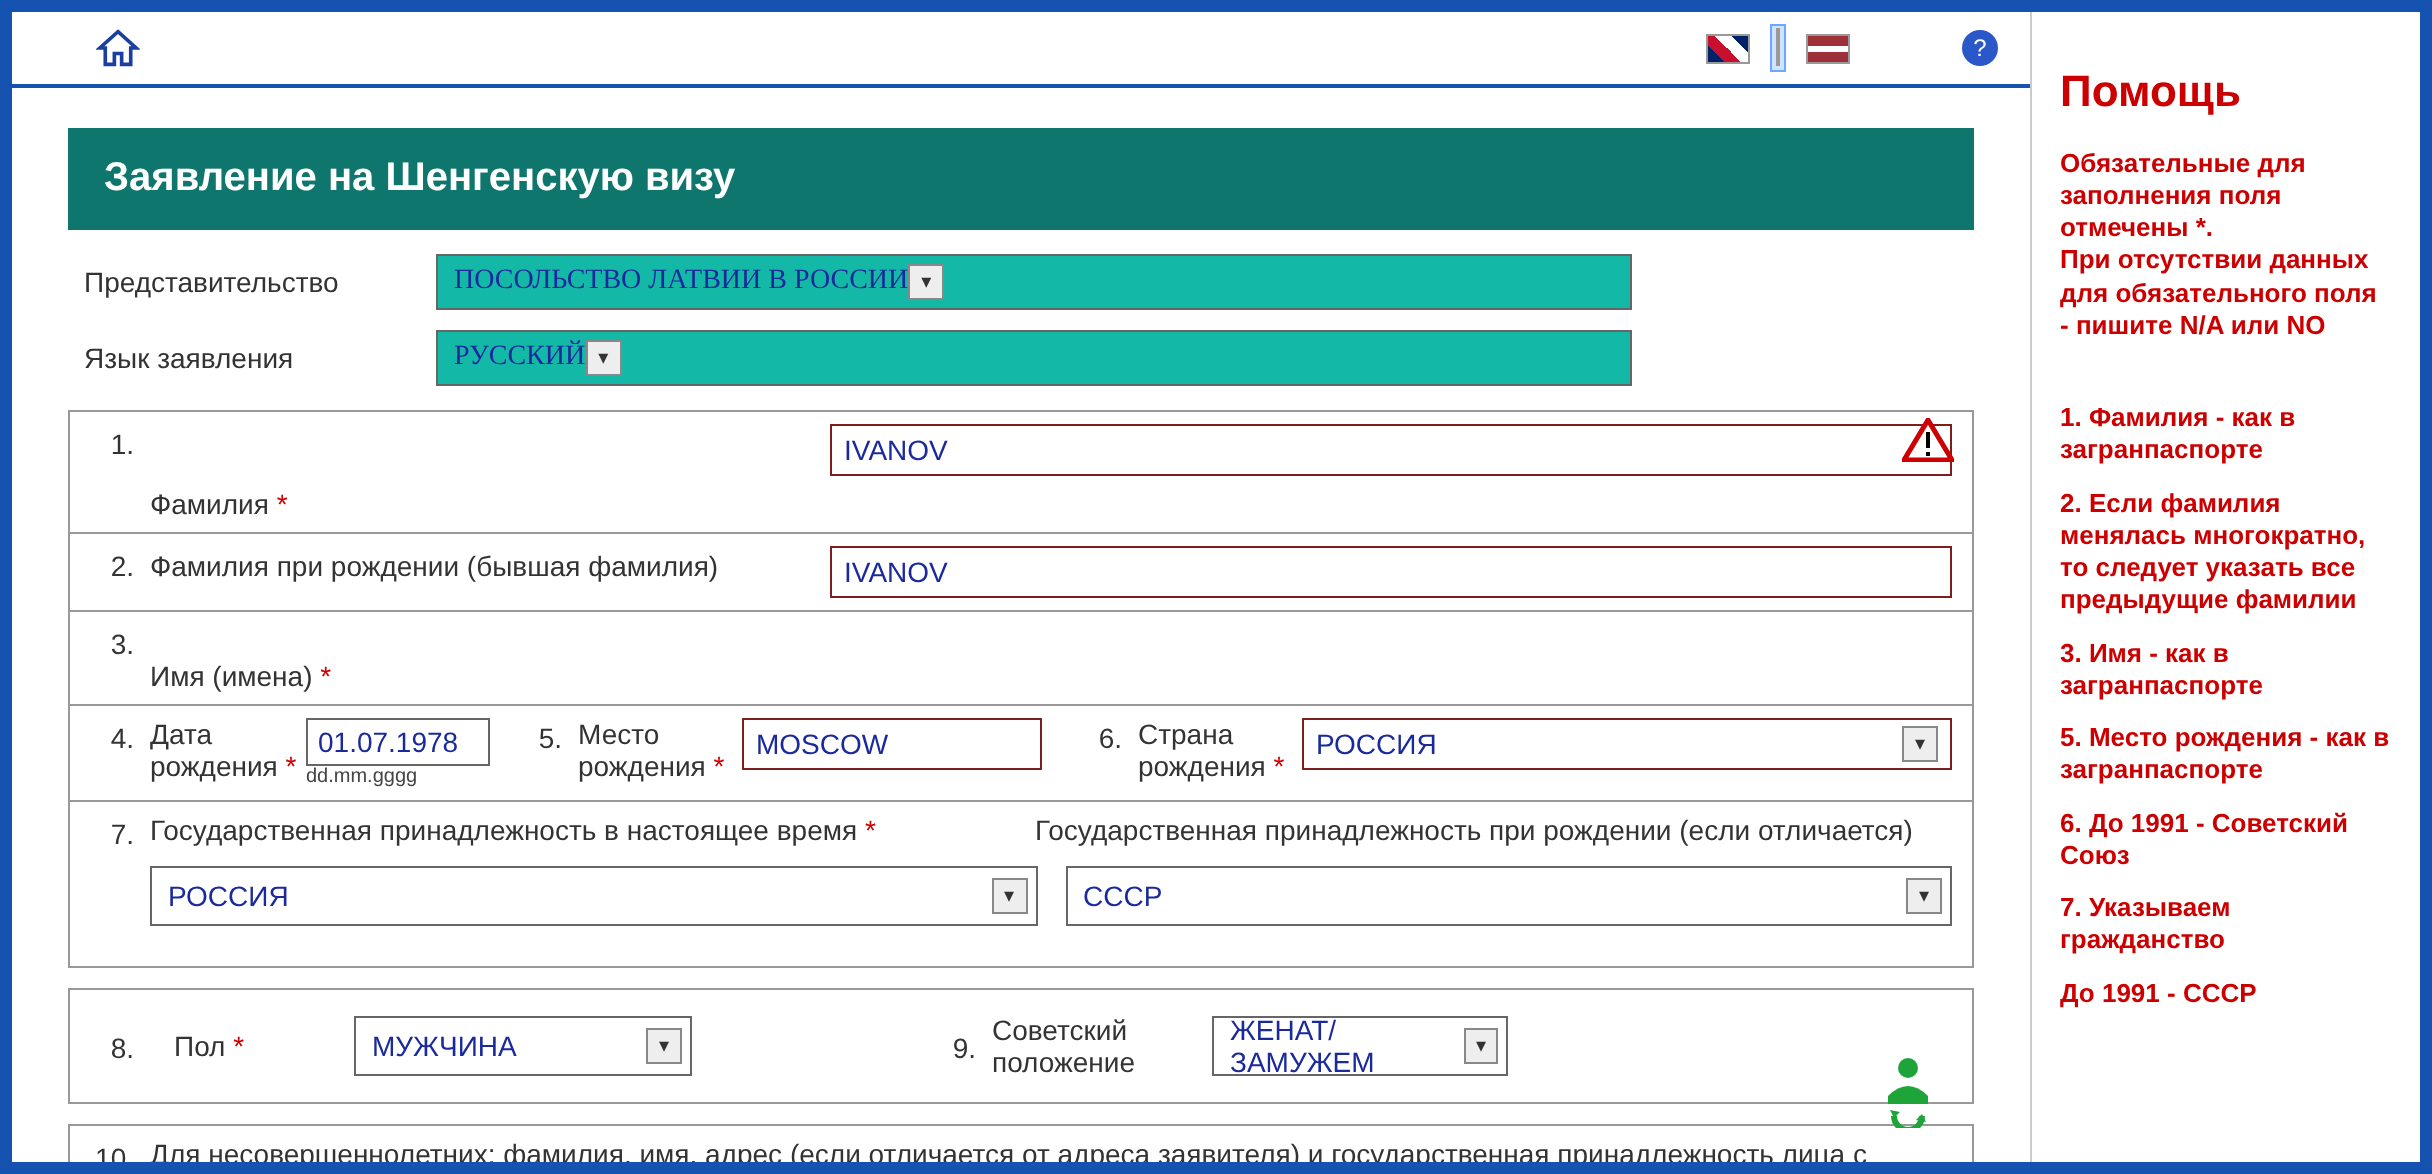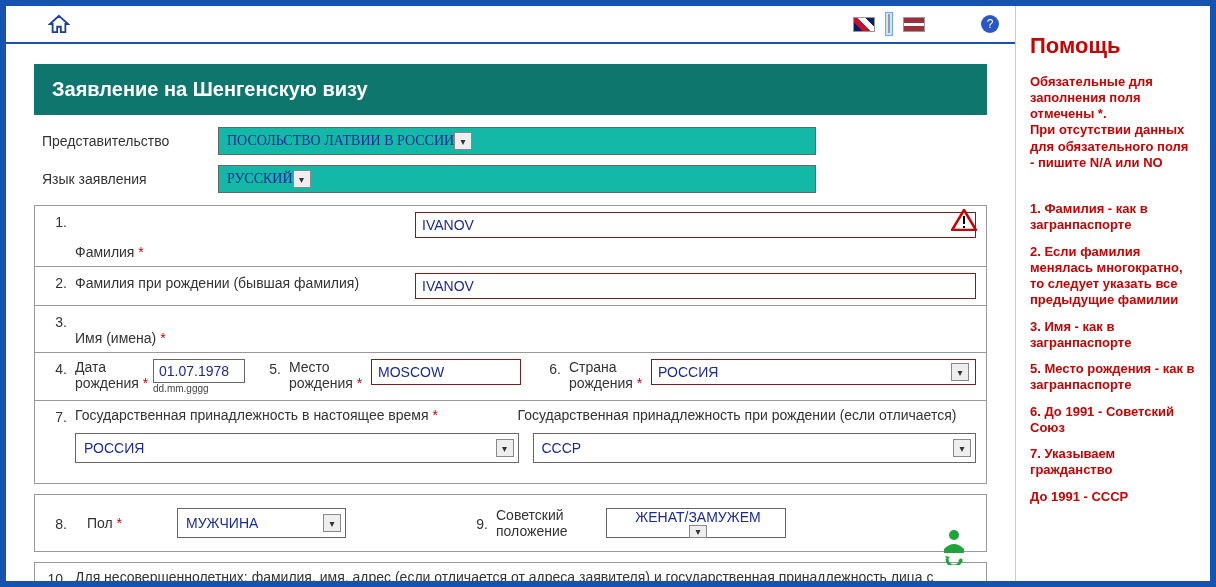--- a/index.html
+++ b/index.html
@@ -81,21 +81,21 @@
   }
   .warn {
     position:absolute; right:-2px; top:-4px;
   }
   .smallhint { font-size:10px; color:#444; }
   .input-date { width:92px; border:1px solid #666; height:24px; color:#1a2a9c; display:flex; align-items:center; padding:0 5px;}
   .half-row { display:flex; gap:14px; align-items:flex-start; }
   .half-col { flex:1; }
   .select-445 { width:445px; height:30px; border:1px solid #666; display:flex; align-items:center; justify-content:space-between; padding:0 4px 0 8px; color:#1a2a9c;}
   .sel-169 { width:169px; height:30px; border:1px solid #666; display:flex; align-items:center; justify-content:space-between; padding:0 4px 0 8px; color:#1a2a9c;}
-  .sel-175 { width:180px; height:30px; border:1px solid #666; display:flex; align-items:center; justify-content:space-between; padding:0 4px 0 8px; color:#1a2a9c;flex-direction:column;}
+  .sel-175 { width:148px; height:30px; border:1px solid #666; display:flex; align-items:center; justify-content:space-between; padding:0 4px 0 8px; color:#1a2a9c;}
   .sidebar {
     flex:1; padding:26px 14px 0 14px; color:#c00;
     font-size:13px; line-height:1.25;
   }
   .sidebar h2 { margin:0 0 14px 0; font-size:22px; color:#c00; font-weight:bold;}
   .sidebar p { margin:0 0 10px 0; }
   .sidebar .bold { font-weight:bold; }
   .float-icon { position:absolute; right:45px; bottom:12px; }
   .long-input { border:1px solid #666; height:24px; flex:1; margin-top:8px;}
 </style>

